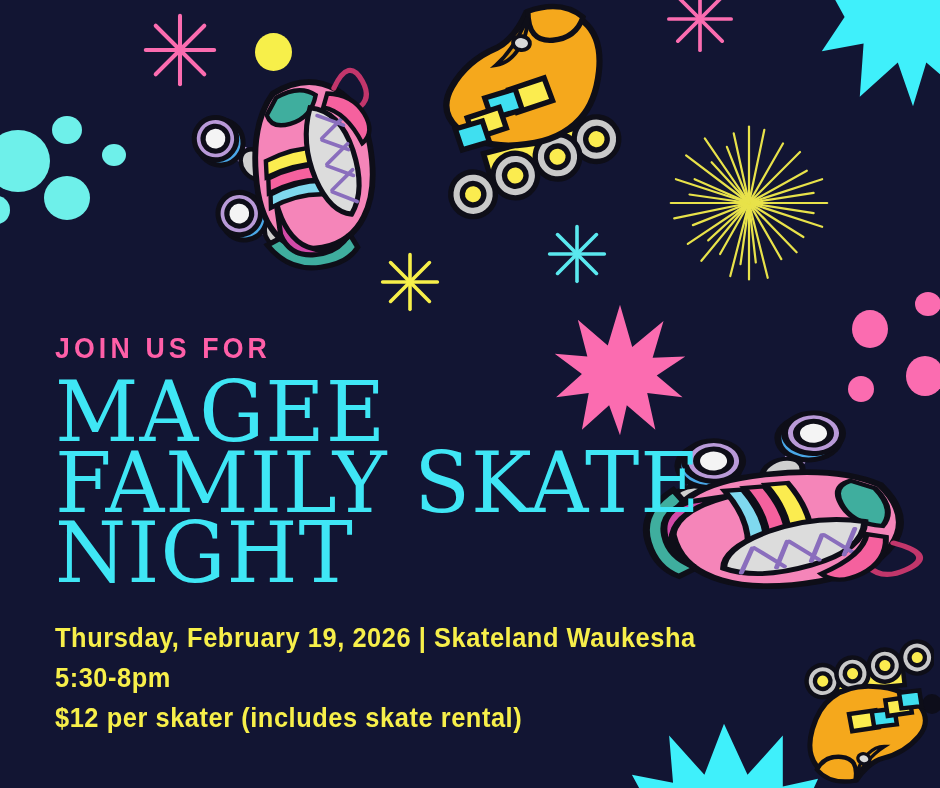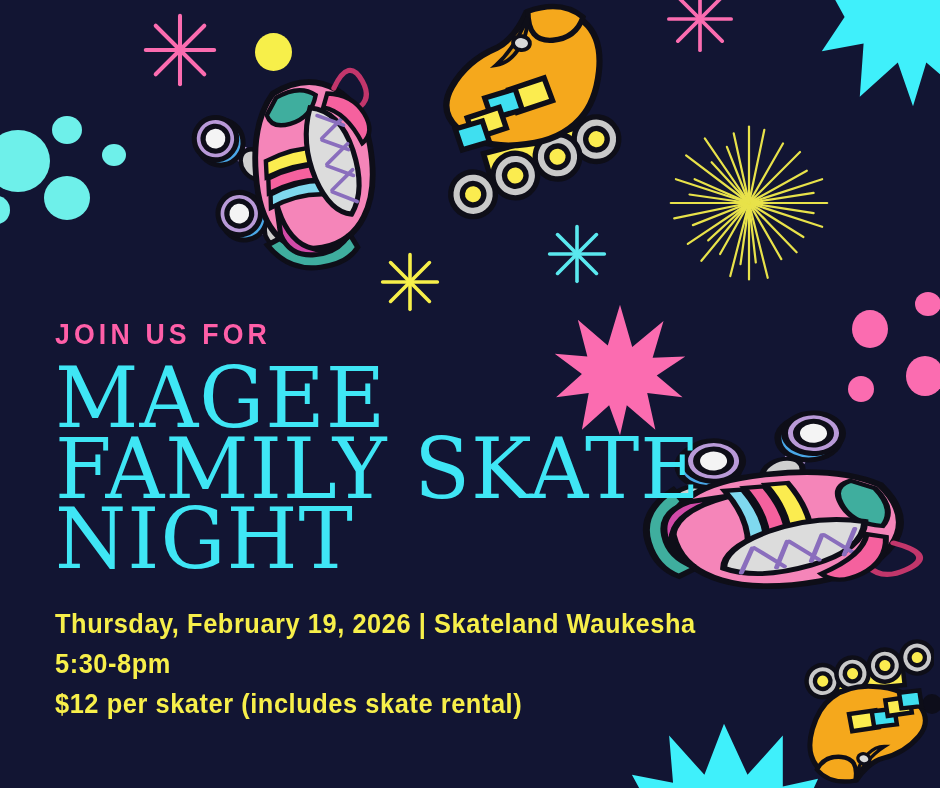--- a/index.html
+++ b/index.html
@@ -16,21 +16,21 @@
     background:#121533;
     overflow:hidden;
   }
   .deco { position:absolute; pointer-events:none; }
   .dot { position:absolute; border-radius:50%; }
 
   
   #text-block {
     position:absolute;
     left:55px;
-    top:320px;
+    top:334px;
     width:790px;
     z-index:40;
   }
   #eyebrow {
     font-family:"Liberation Sans", sans-serif;
     font-weight:bold;
     font-size:29px;
     letter-spacing:4.5px;
     color:#ff5fa8;
     transform:scaleX(0.92);

